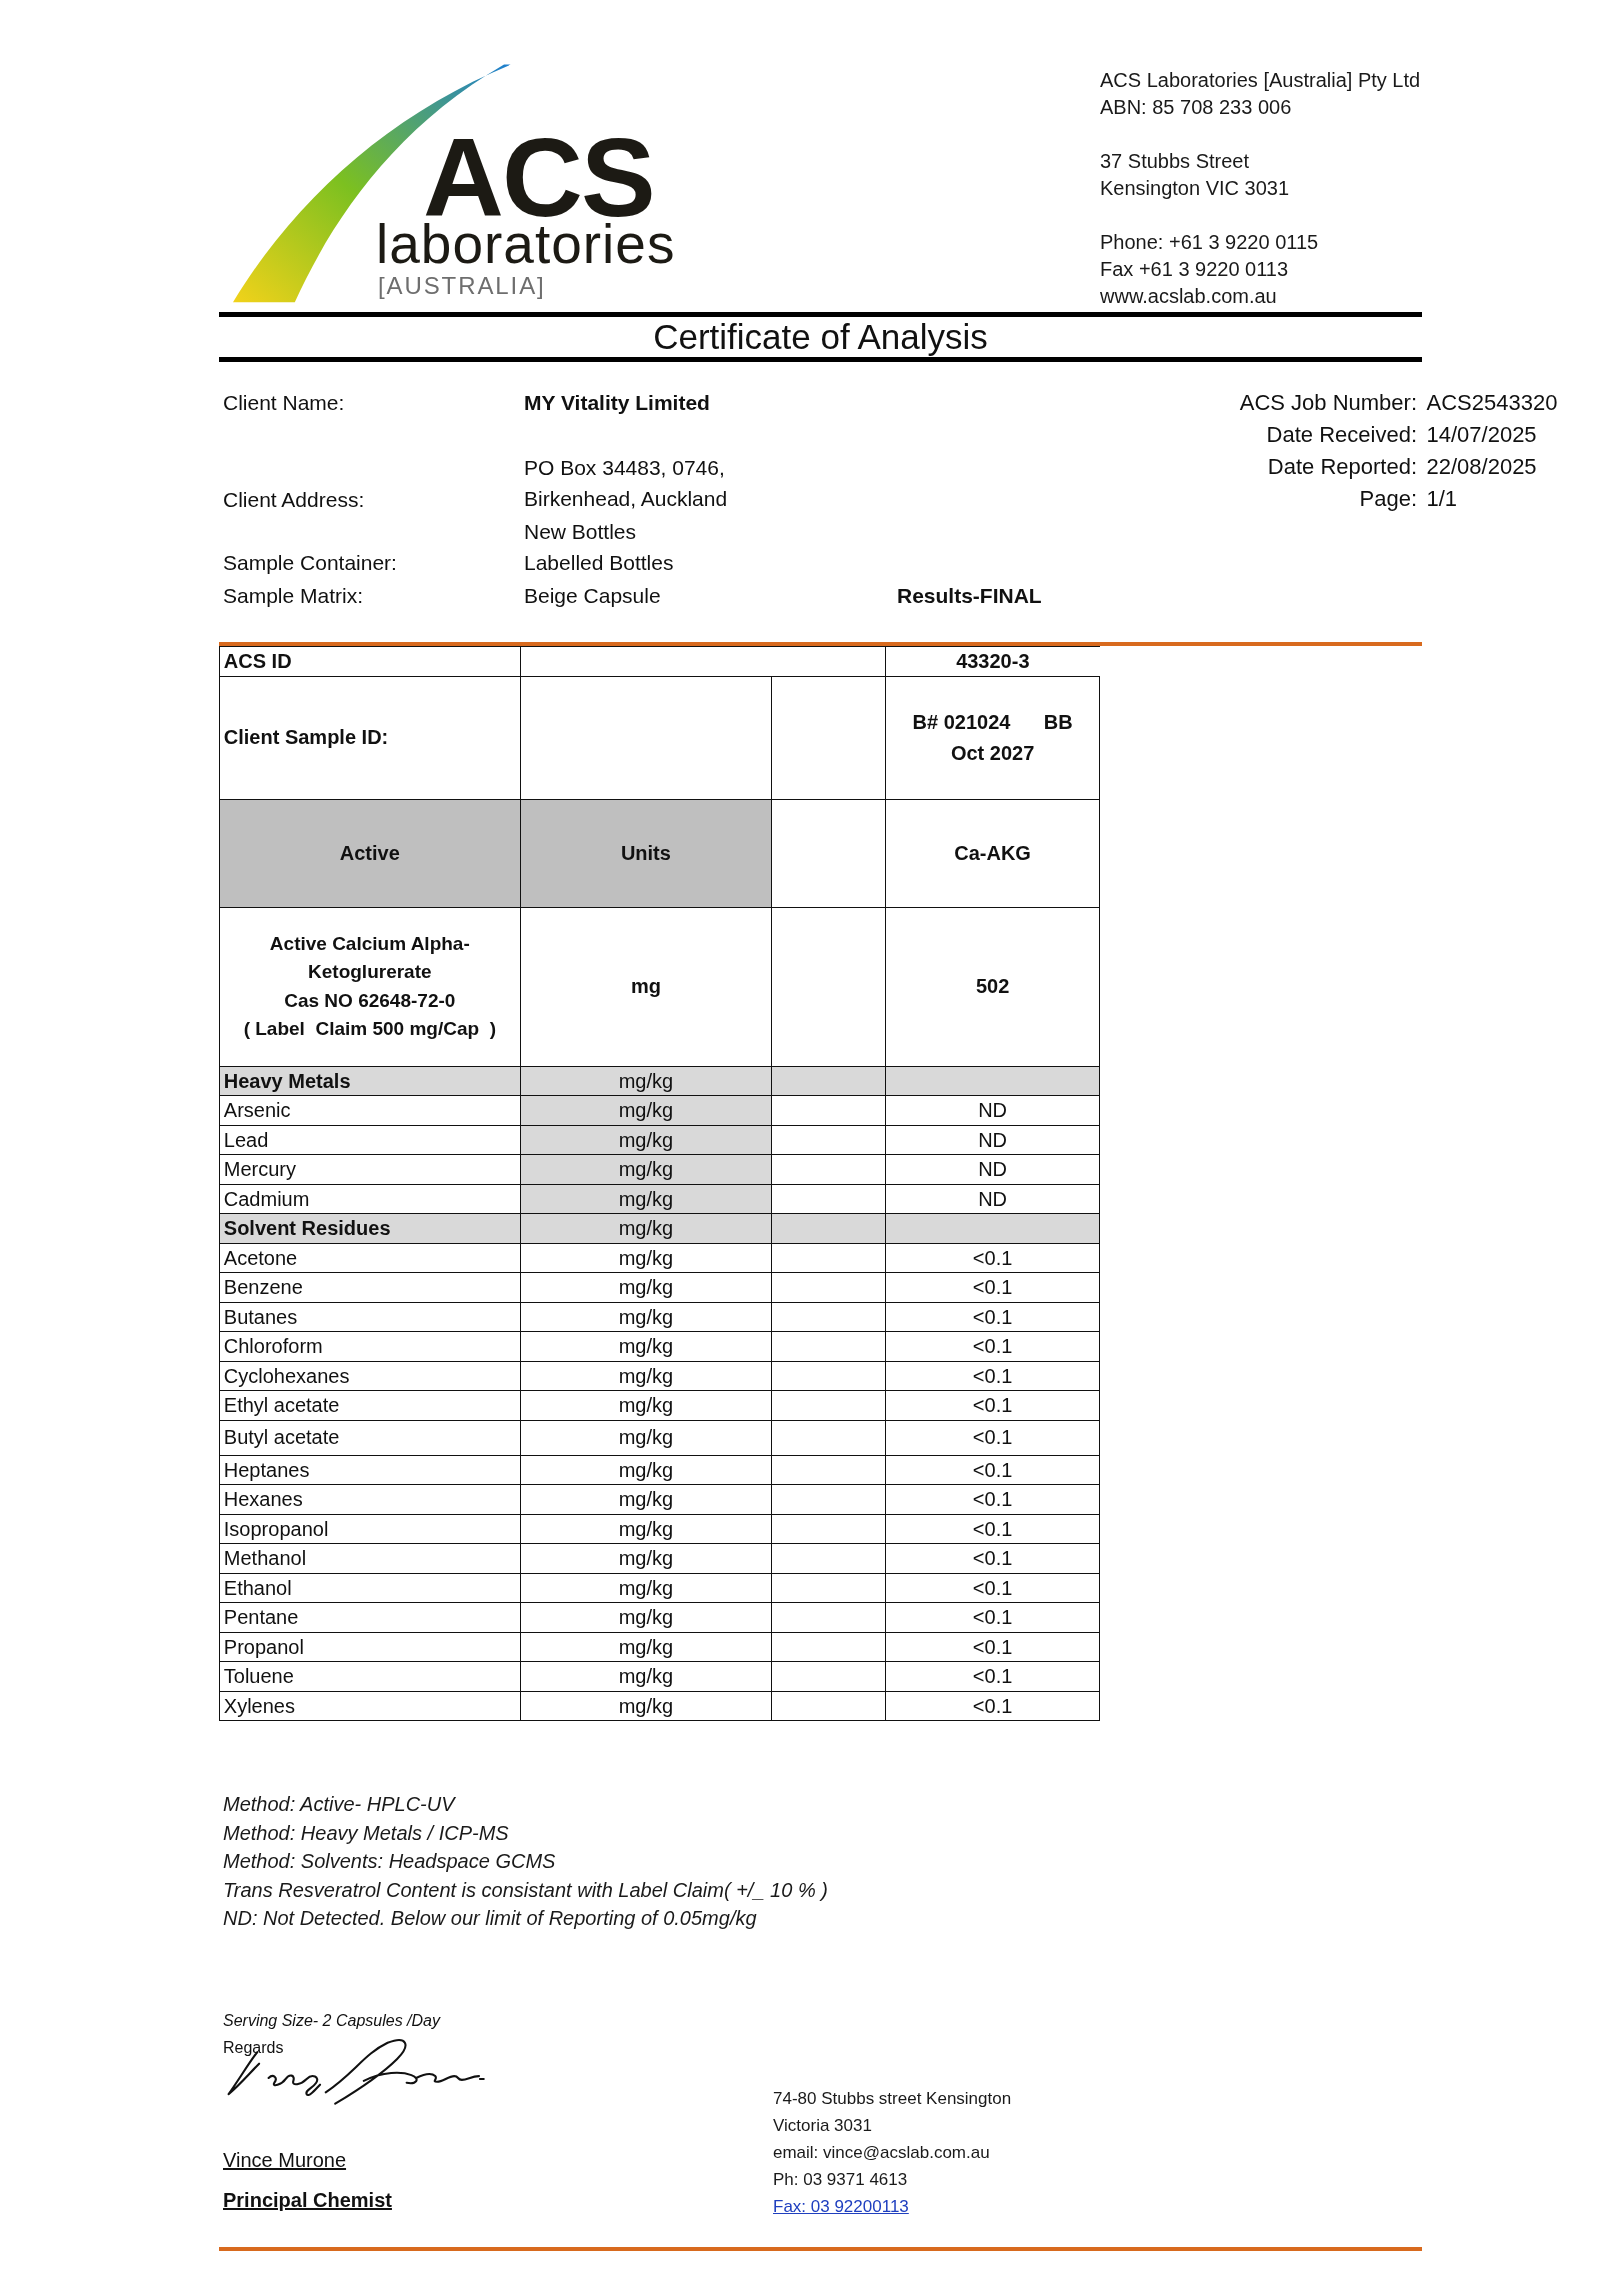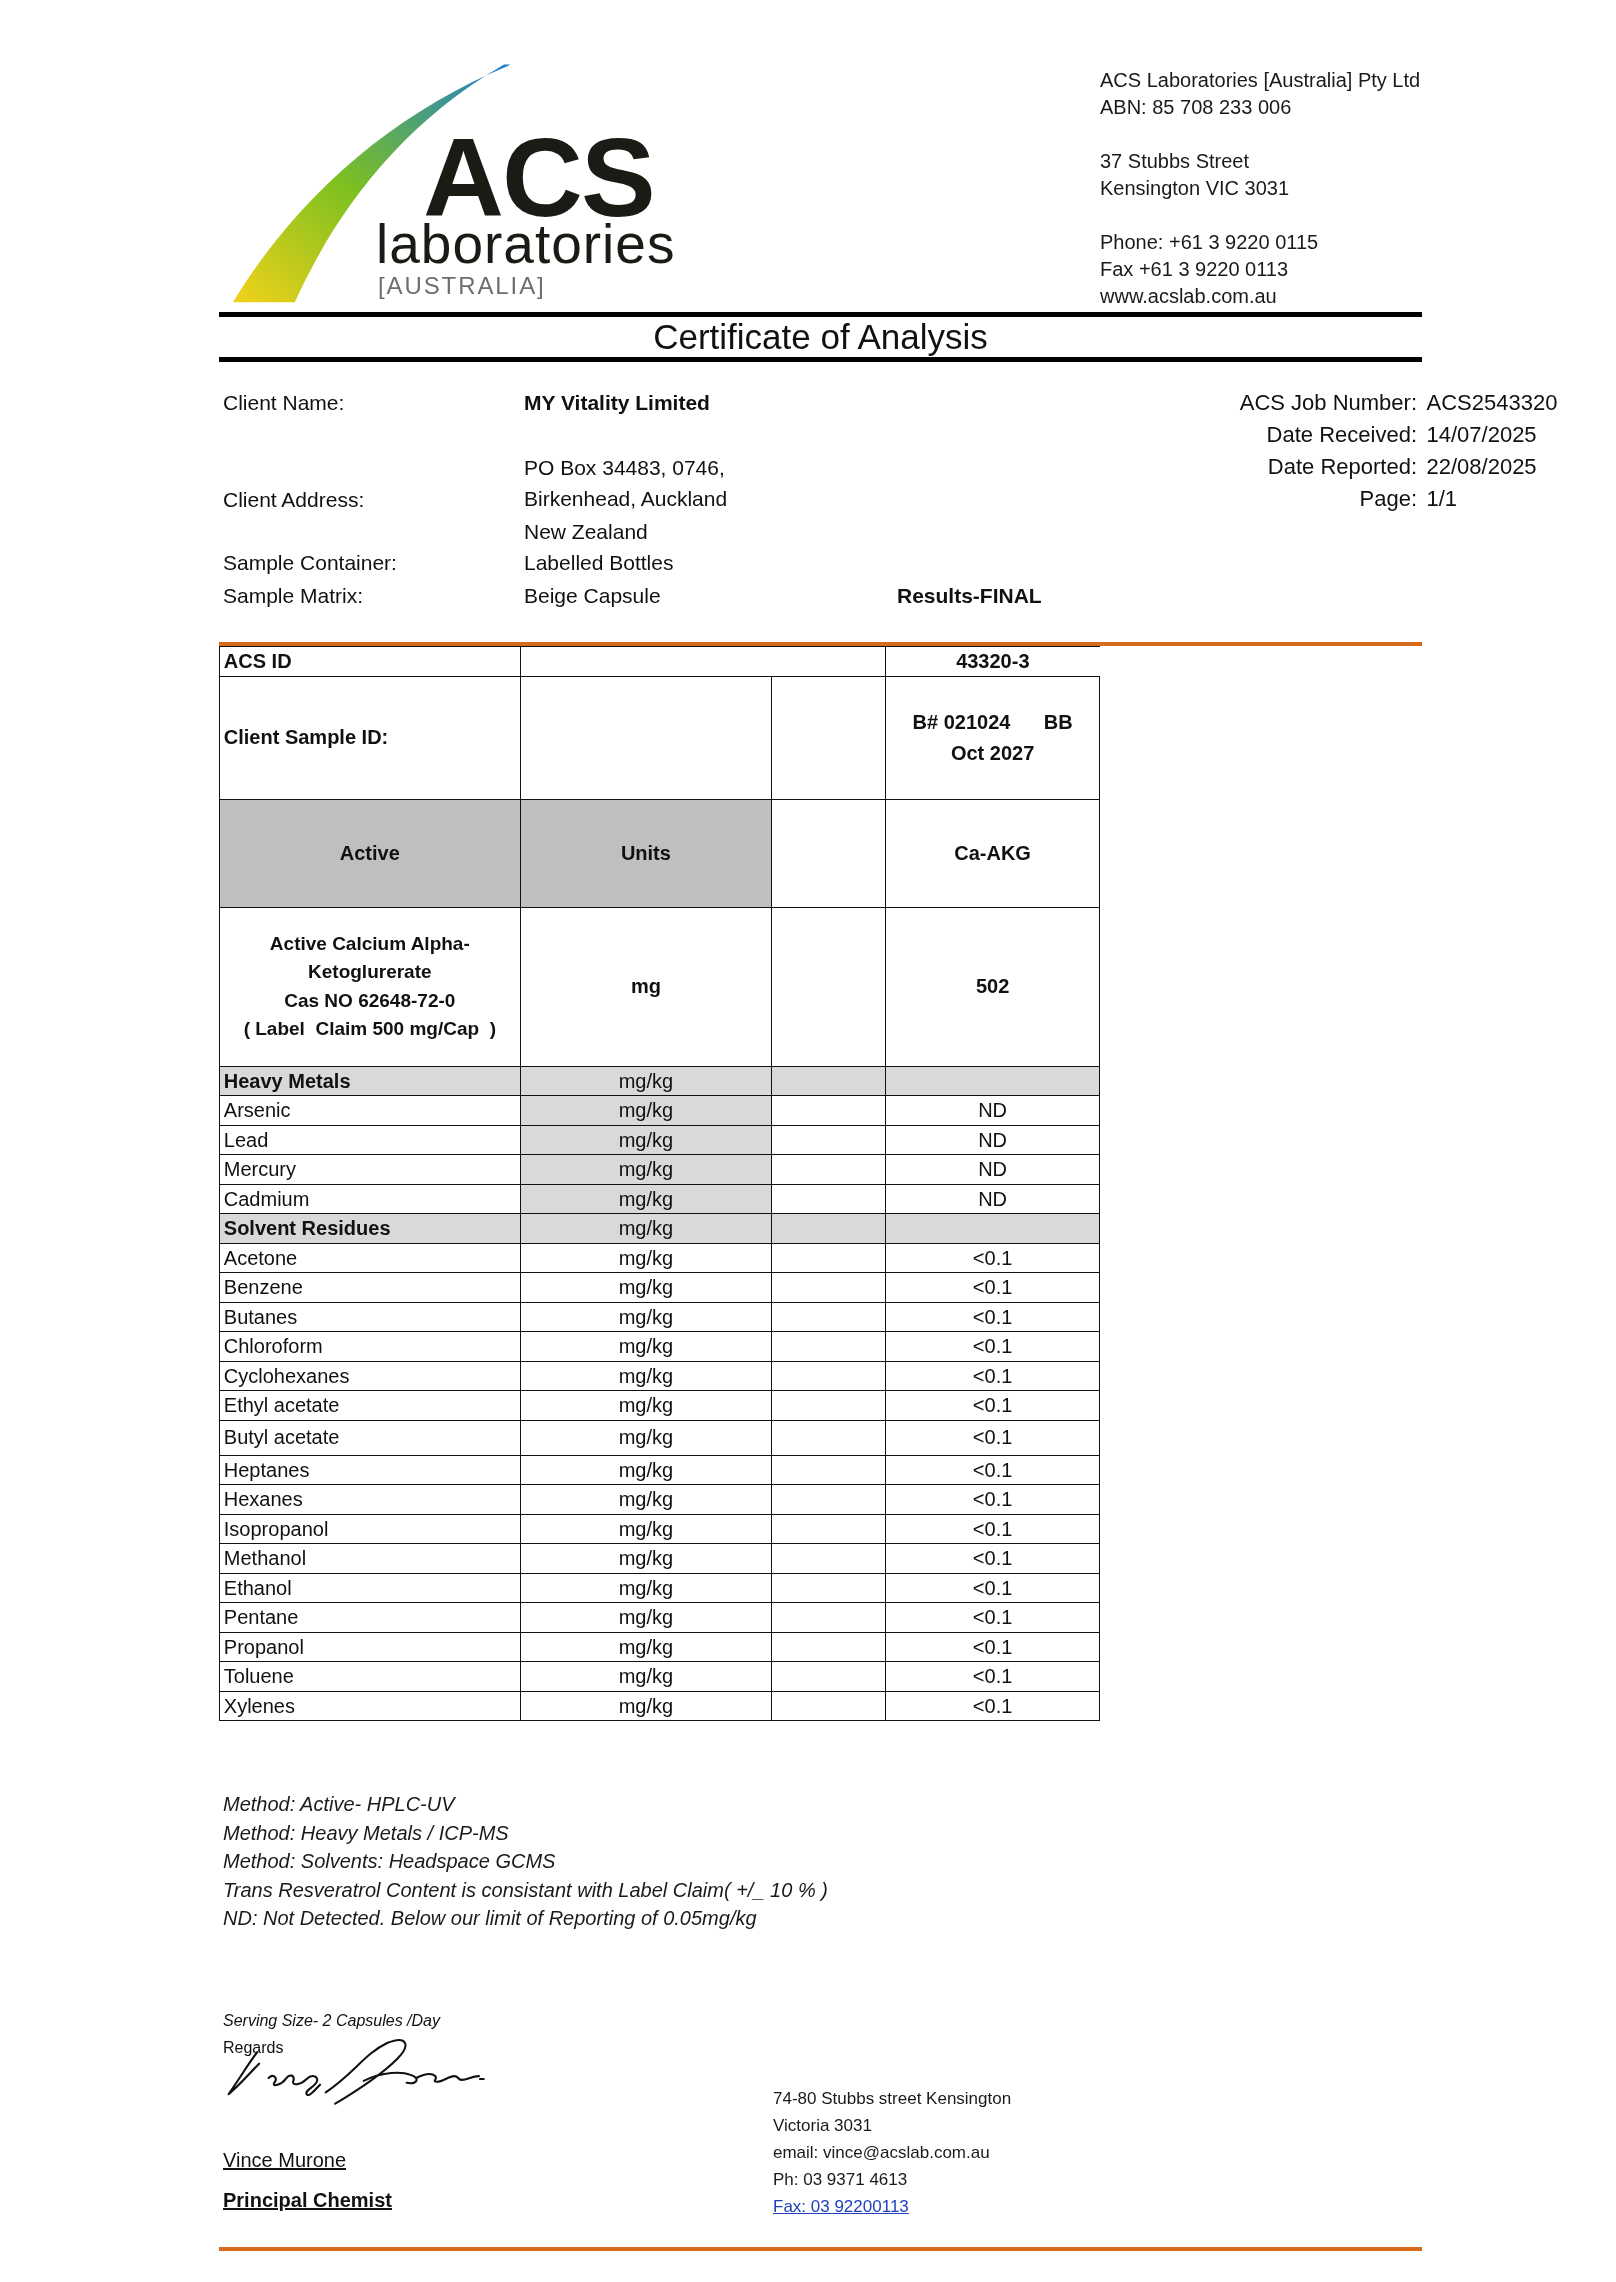--- a/index.html
+++ b/index.html
@@ -72,21 +72,21 @@
 
 <div class="abs rule" style="top:312px;"></div>
 <div class="abs title">Certificate of Analysis</div>
 <div class="abs rule" style="top:357px;"></div>
 
 <div class="abs info info-label" style="top:387px;">Client Name:</div>
 <div class="abs info info-val bold" style="top:387px;">MY Vitality Limited</div>
 <div class="abs info info-label" style="top:452px;margin-top:32px;">Client Address:</div>
 <div class="abs info info-val" style="top:452px;">PO Box 34483, 0746,</div>
 <div class="abs info info-val" style="top:483px;">Birkenhead, Auckland</div>
-<div class="abs info info-val" style="top:516px;">New Zealand</div>
+<div class="abs info info-val" style="top:516px;">New Bottles</div>
 <div class="abs info info-label" style="top:547px;">Sample Container:</div>
 <div class="abs info info-val" style="top:547px;">Labelled Bottles</div>
 <div class="abs info info-label" style="top:580px;">Sample Matrix:</div>
 <div class="abs info info-val" style="top:580px;">Beige Capsule</div>
 <div class="abs info bold" style="top:580px;left:897px;">Results-FINAL</div>
 
 <div class="abs right-info">
   <div class="row">
       <span class="lbl">ACS Job Number:</span>
       <span>ACS2543320</span>

